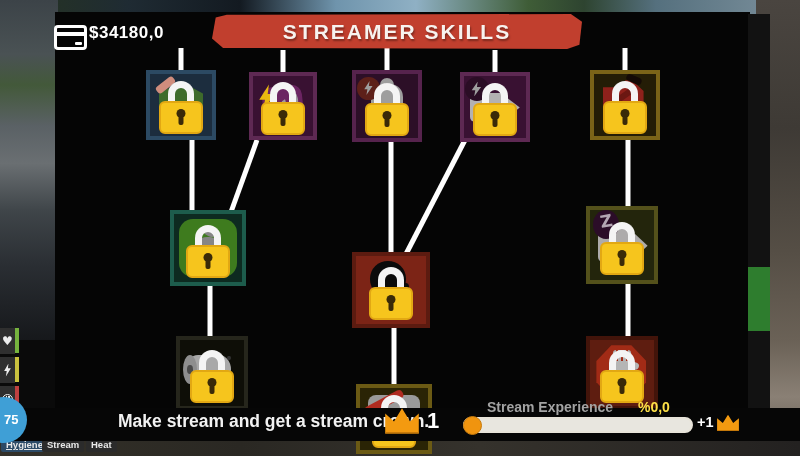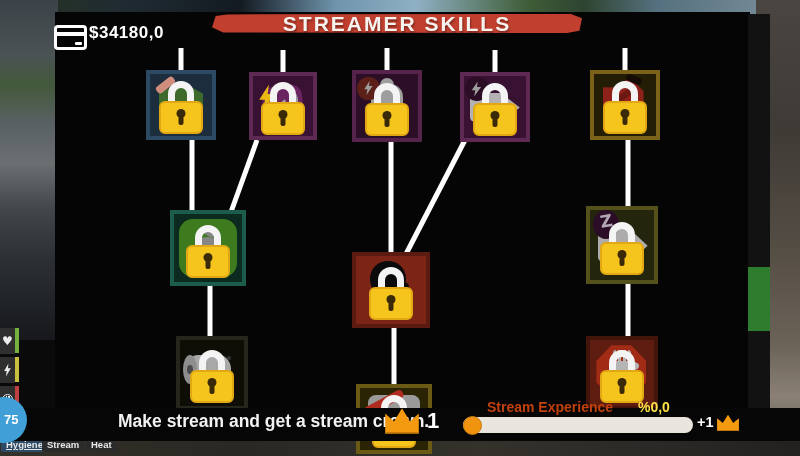--- a/index.html
+++ b/index.html
@@ -20,21 +20,21 @@
   .panel{position:absolute;left:55px;top:12px;width:695px;height:396px;background:#050505;}
 
   
   .money-wrap{position:absolute;left:48px;top:20px;width:150px;height:30px;z-index:22;text-align:right;}
   .card{position:absolute;left:6px;top:5px;width:27px;height:19px;border:3px solid #fff;border-radius:4px;}
   .card::before{content:"";position:absolute;left:0;right:0;top:4px;height:4px;background:#fff;}
   .card::after{content:"";position:absolute;right:2px;bottom:2px;width:7px;height:3px;background:#fff;border-radius:1px;}
   .money-text{position:absolute;left:41px;top:3px;font-weight:bold;font-size:17px;color:#fff;letter-spacing:.5px;}
 
   
-  .banner{position:absolute;left:212px;top:14px;width:370px;height:19px;background:#c13f2e;z-index:21;
+  .banner{position:absolute;left:212px;top:14px;width:370px;height:35px;background:#c13f2e;z-index:21;
     clip-path:polygon(1% 10%,4% 2%,97% 0%,100% 22%,99.3% 88%,96% 100%,3% 97%,0% 70%);
     display:flex;align-items:center;justify-content:center;}
   .banner-title{font-weight:bold;font-size:21px;letter-spacing:2px;color:#f7f3ef;
     text-shadow:1px 2px 2px rgba(0,0,0,.35);}
 
   
   #connector-svg{position:absolute;left:0;top:0;width:800px;height:456px;z-index:5;}
 
   
   .tile{position:absolute;border:4px solid #444;box-sizing:border-box;z-index:10;}
@@ -104,21 +104,21 @@
   .scroll-track{position:absolute;left:748px;top:14px;width:22px;height:424px;background:#121212;z-index:8;}
   .scroll-thumb{position:absolute;left:0;top:253px;width:22px;height:64px;background:#2e7d2e;}
 
   
   .bottom-bar{position:absolute;left:0;top:408px;width:800px;height:33px;background:#060606;z-index:30;}
   .quest-text{position:absolute;left:118px;top:411px;font-weight:bold;font-size:17.5px;color:#f2f2f2;z-index:35;}
   .crown{background:#f39a10;clip-path:polygon(8% 88%,8% 22%,30% 48%,50% 4%,70% 48%,92% 22%,92% 88%);z-index:35;position:absolute;}
   .crown::after{content:"";position:absolute;left:8%;bottom:0;width:84%;height:16%;background:#c87a0a;}
   .crown-big{left:382px;top:407px;width:40px;height:30px;}
   .crown-count{position:absolute;left:427px;top:408px;font-weight:bold;font-size:22px;color:#fff;z-index:35;}
-  .xp-label{position:absolute;left:487px;top:399px;font-weight:bold;font-size:14px;color:#c2410c;z-index:35;}
+  .xp-label{position:absolute;left:487px;top:399px;font-weight:bold;font-size:14px;color:#a3a3a3;z-index:35;}
   .xp-value{position:absolute;left:638px;top:399px;font-weight:bold;font-size:14px;color:#fde047;z-index:35;}
   .xp-bar{position:absolute;left:463px;top:417px;width:226px;height:12px;border:2px solid #e8e4da;border-radius:9px;background:rgba(250,248,240,.93);z-index:35;}
   .xp-knob{position:absolute;left:-2px;top:-3px;width:17px;height:17px;background:#f0940f;border:1px solid #c87a0a;border-radius:50%;}
   .xp-gain{position:absolute;left:697px;top:414px;font-weight:bold;font-size:14.5px;color:#fff;z-index:35;}
   .crown-small{left:715px;top:414px;width:26px;height:19px;}
 
   
   .stat-box{position:absolute;left:0;width:15px;height:26px;background:#2f2f2f;z-index:6;
     display:flex;align-items:center;justify-content:center;}
   .stat-bar{position:absolute;left:15px;width:4px;height:25px;z-index:6;}

